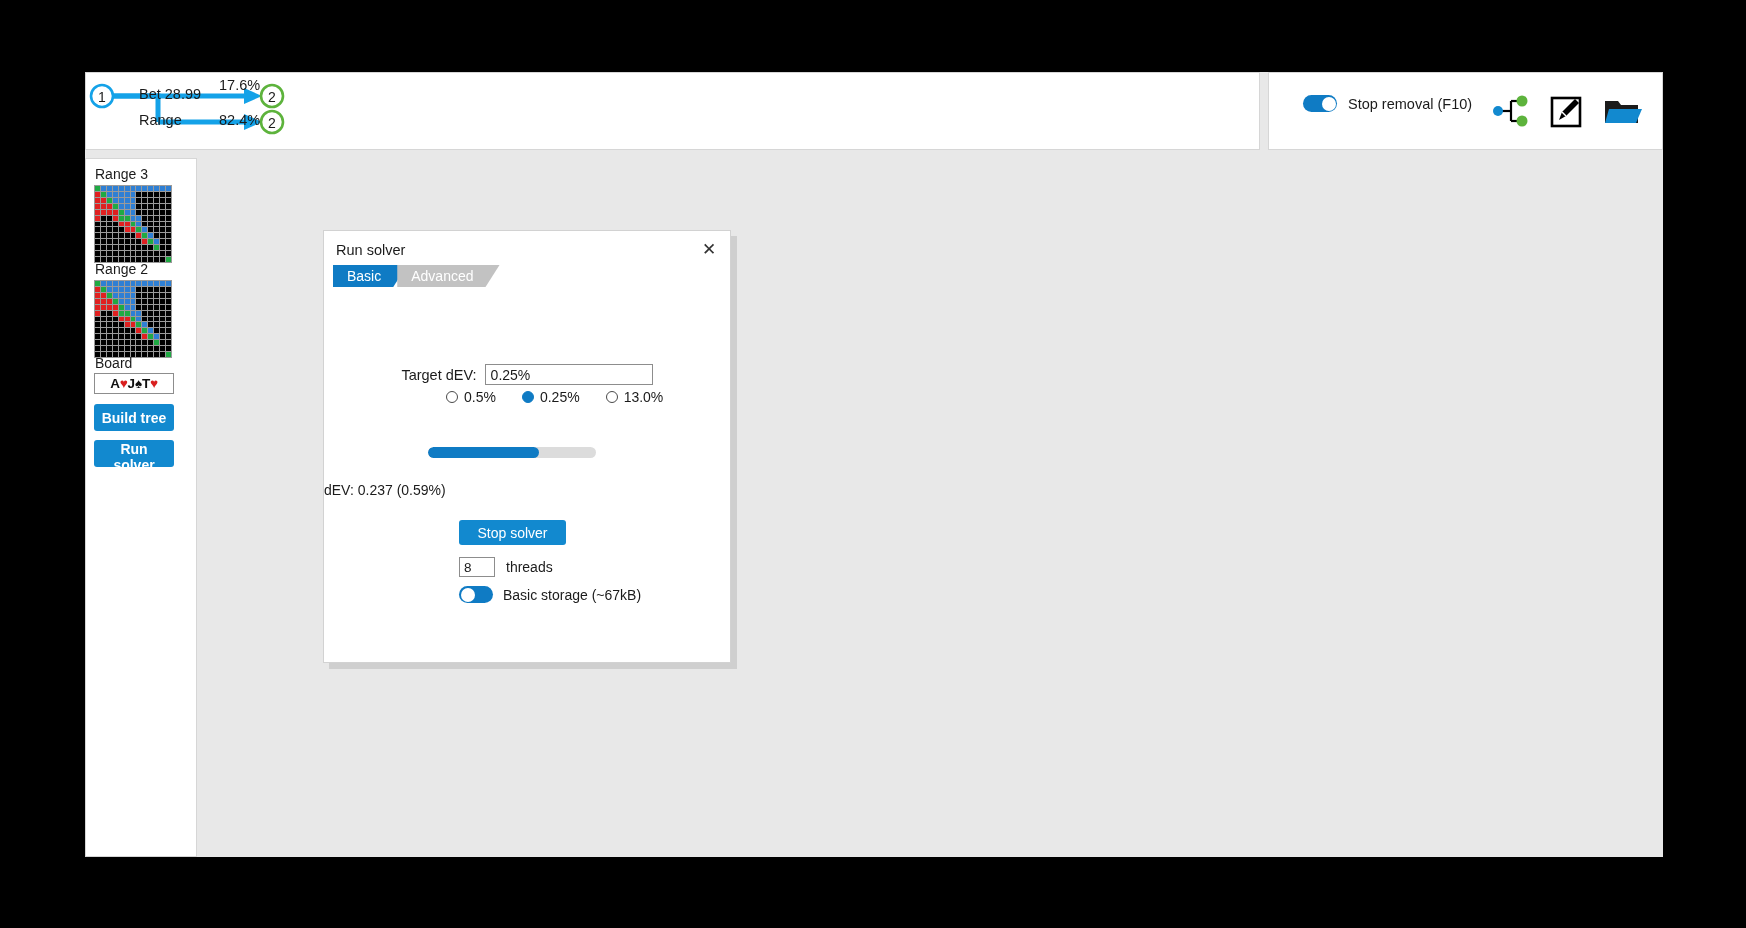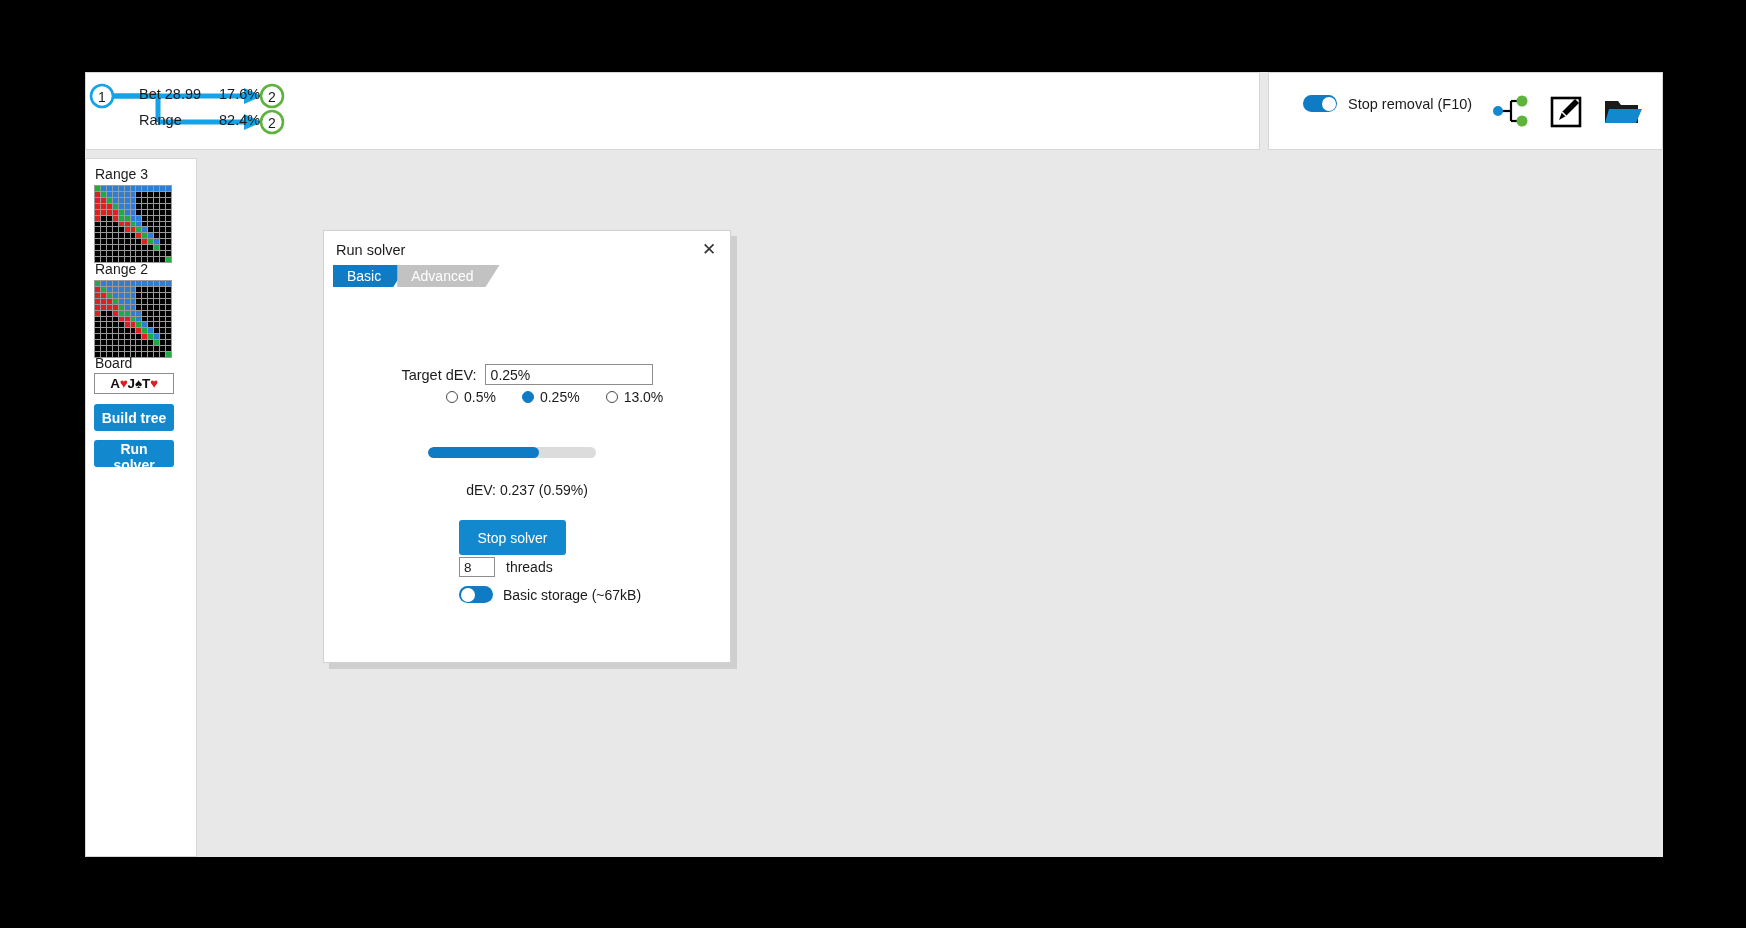--- a/index.html
+++ b/index.html
@@ -50,21 +50,21 @@
   
   .tree-svg { position: absolute; left: 0; top: 0; }
   .tree-label {
     position: absolute;
     font-size: 14.5px;
     color: #1b1b1b;
     white-space: nowrap;
     text-align: center;
   }
   .lbl-act1 { left: 53px; top: 13px; }
-  .lbl-pct1 { left: 133px; top: 13px; }
+  .lbl-pct1 { left: 133px; top: 4px; }
   .lbl-act2 { left: 53px; top: 39px; }
   .lbl-pct2 { left: 133px; top: 39px; }
 
   .node-num {
     position: absolute;
     font-size: 14px;
     color: #1b1b1b;
     text-align: center;
     width: 22px;
   }
@@ -330,33 +330,32 @@
   }
   .progress-fill {
     height: 100%;
     background: #0f7bc4;
     border-radius: 6px;
   }
 
   .stat-line {
     position: absolute;
     width: 100%;
-    text-align: center;
     font-size: 14px;
     color: #1b1b1b;
   }
   .stat-dev { top: 251px; }
   .stat-time { top: 267px; }
 
   .stop-btn {
     position: absolute;
     left: 135px;
     top: 289px;
     width: 107px;
-    height: 35px;
+    height: 25px;
     background: #1289cf;
     color: #ffffff;
     font-size: 14px;
     border: none;
     border-radius: 3px;
     cursor: pointer;
     font-family: "Liberation Sans", sans-serif;
   }
 
   .threads-row {

